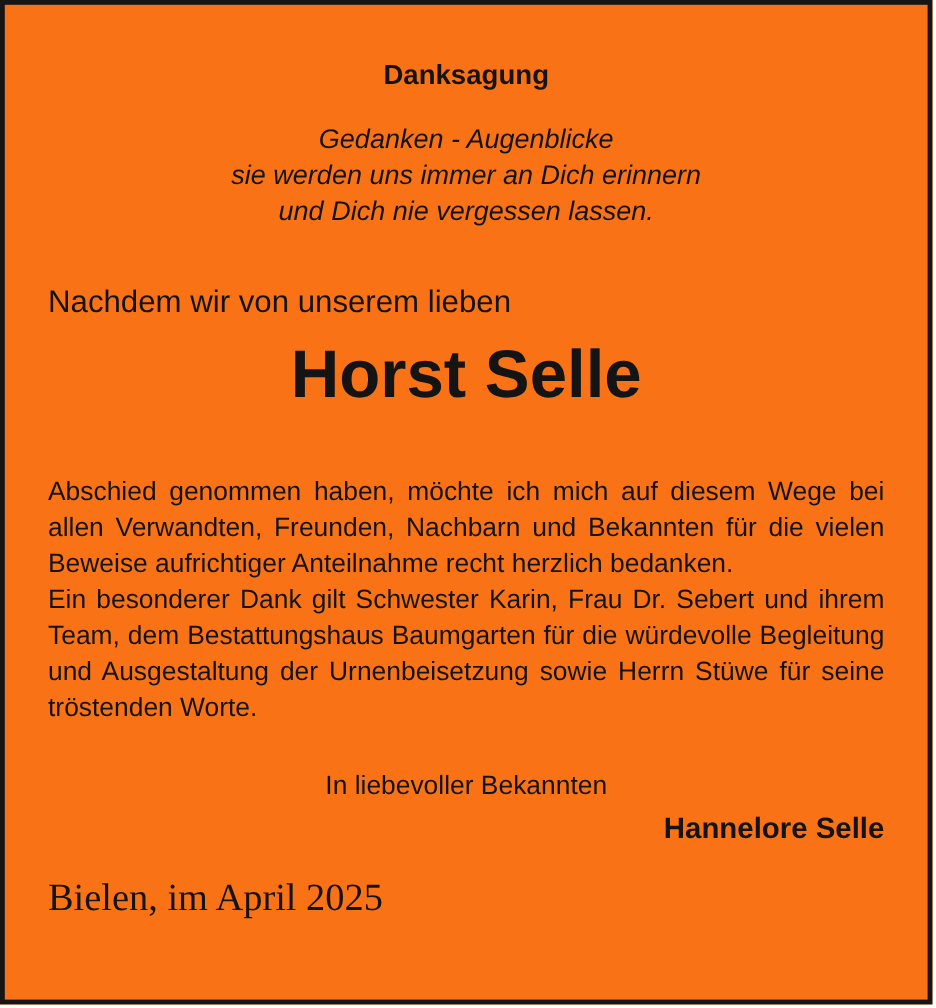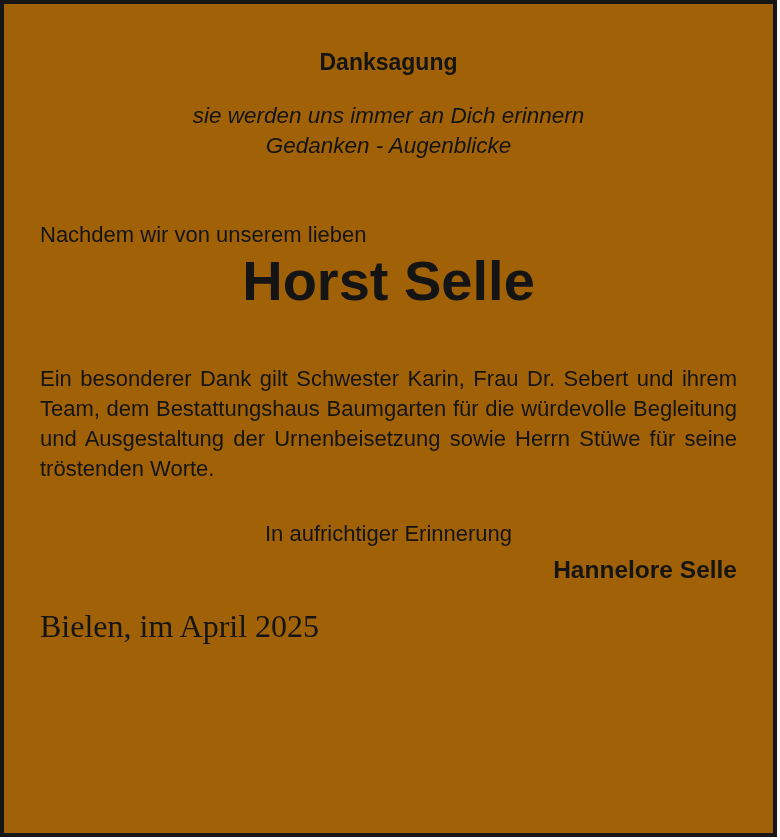--- a/index.html
+++ b/index.html
@@ -9,21 +9,21 @@
     width: 780px;
     height: 840px;
     overflow: hidden;
   }
   .card {
     box-sizing: border-box;
     width: 777px;
     height: 837px;
     margin: 0 3px 3px 0;
     border: 4px solid #161616;
-    background: #a16207;
+    background: #f97316;
     font-family: "Liberation Sans", "DejaVu Sans", sans-serif;
     color: #141414;
     position: relative;
   }
   .content {
     box-sizing: border-box;
     padding: 0 36px;
     width: 100%;
   }
   .notice-title {
@@ -34,27 +34,27 @@
     line-height: 28px;
   }
   .poem {
     margin-top: 25px;
     text-align: center;
     font-style: italic;
     font-size: 22.5px;
     line-height: 30px;
   }
   .intro-line {
-    margin-top: 59px;
+    margin-top: 45px;
     text-align: left;
-    font-size: 22px;
+    font-size: 26px;
     line-height: 30px;
   }
   .deceased-name {
-    margin-top: 0;
+    margin-top: 15px;
     text-align: center;
     font-size: 56px;
     font-weight: bold;
     line-height: 62px;
     letter-spacing: 0px;
   }
   .body-block {
     margin-top: 52px;
     font-size: 22px;
     line-height: 30px;
@@ -87,32 +87,34 @@
 </style>
 </head>
 <body>
 
 <div class="card">
   <div class="content">
 
     <div class="notice-title">Danksagung</div>
 
     <div class="poem">
+      <div>Gedanken - Augenblicke</div>
       <div>sie werden uns immer an Dich erinnern</div>
-      <div>Gedanken - Augenblicke</div>
+      <div>und Dich nie vergessen lassen.</div>
     </div>
 
     <div class="intro-line">Nachdem wir von unserem lieben</div>
 
     <div class="deceased-name">Horst Selle</div>
 
     <div class="body-block">
+      <p>Abschied genommen haben, möchte ich mich auf diesem Wege bei allen Verwandten, Freunden, Nachbarn  und Bekannten für die vielen Beweise aufrichtiger Anteilnahme recht herzlich bedanken.</p>
       <p>Ein besonderer Dank gilt Schwester Karin, Frau Dr. Sebert und ihrem Team, dem Bestattungshaus Baumgarten für die würdevolle Begleitung und Ausgestaltung der Urnenbeisetzung sowie Herrn Stüwe für seine tröstenden Worte.</p>
     </div>
 
-    <div class="closing-line">In aufrichtiger Erinnerung</div>
+    <div class="closing-line">In liebevoller Bekannten</div>
 
     <div class="mourner-name">Hannelore Selle</div>
 
     <div class="dateline">Bielen, im April 2025</div>
 
   </div>
 </div>
 
 </body></html>

